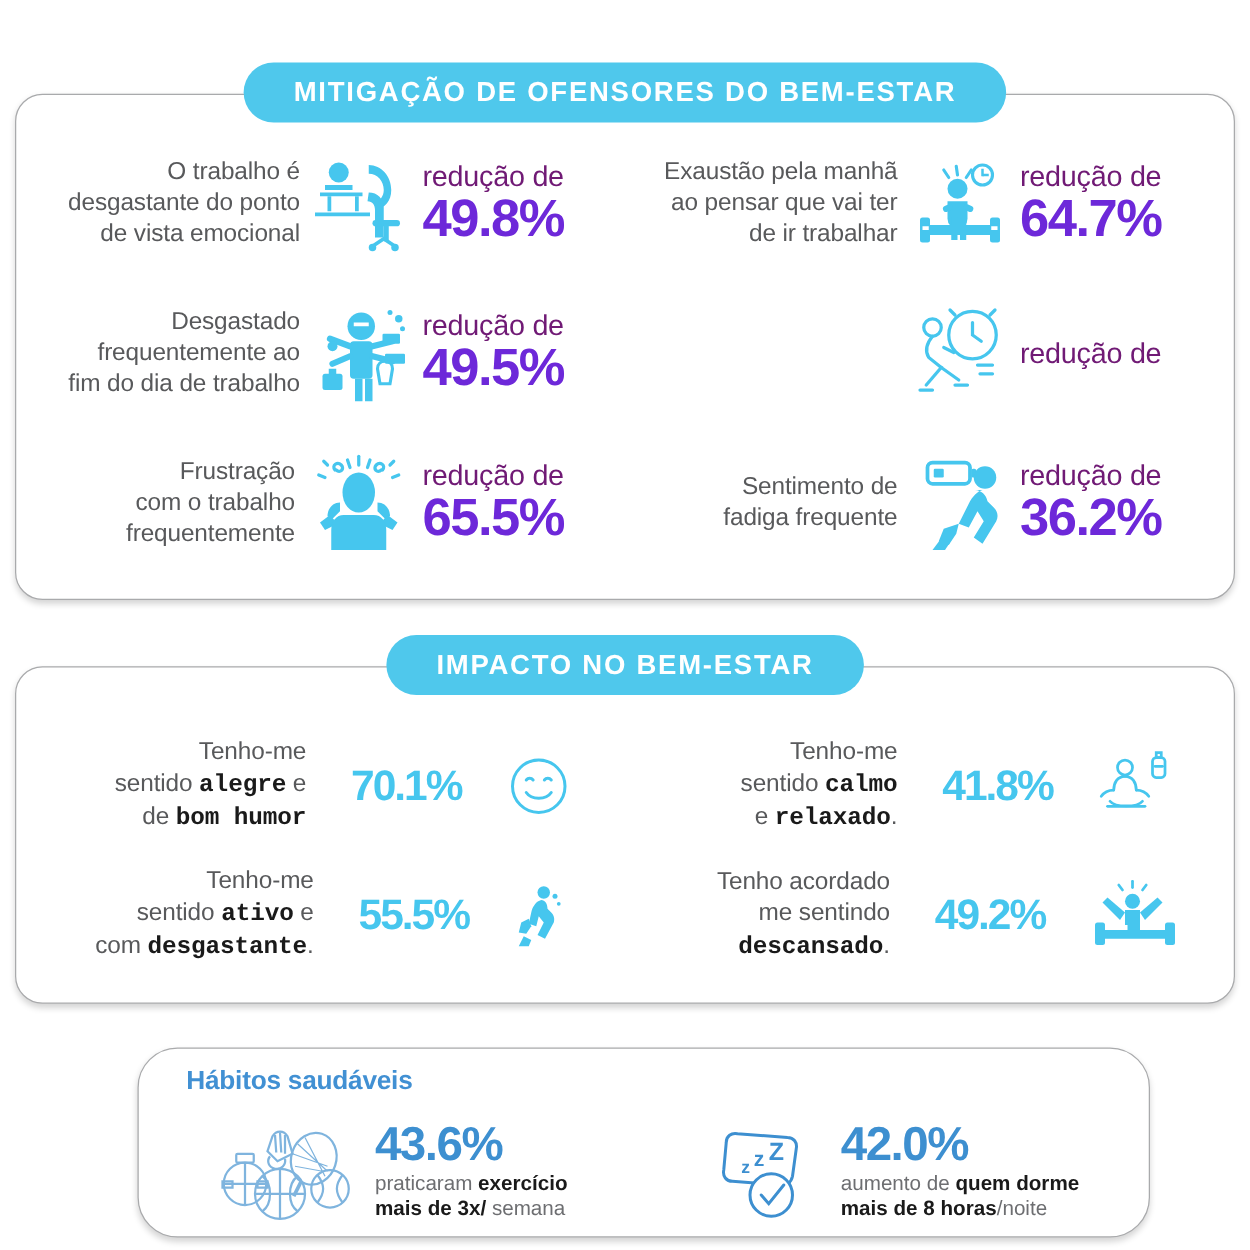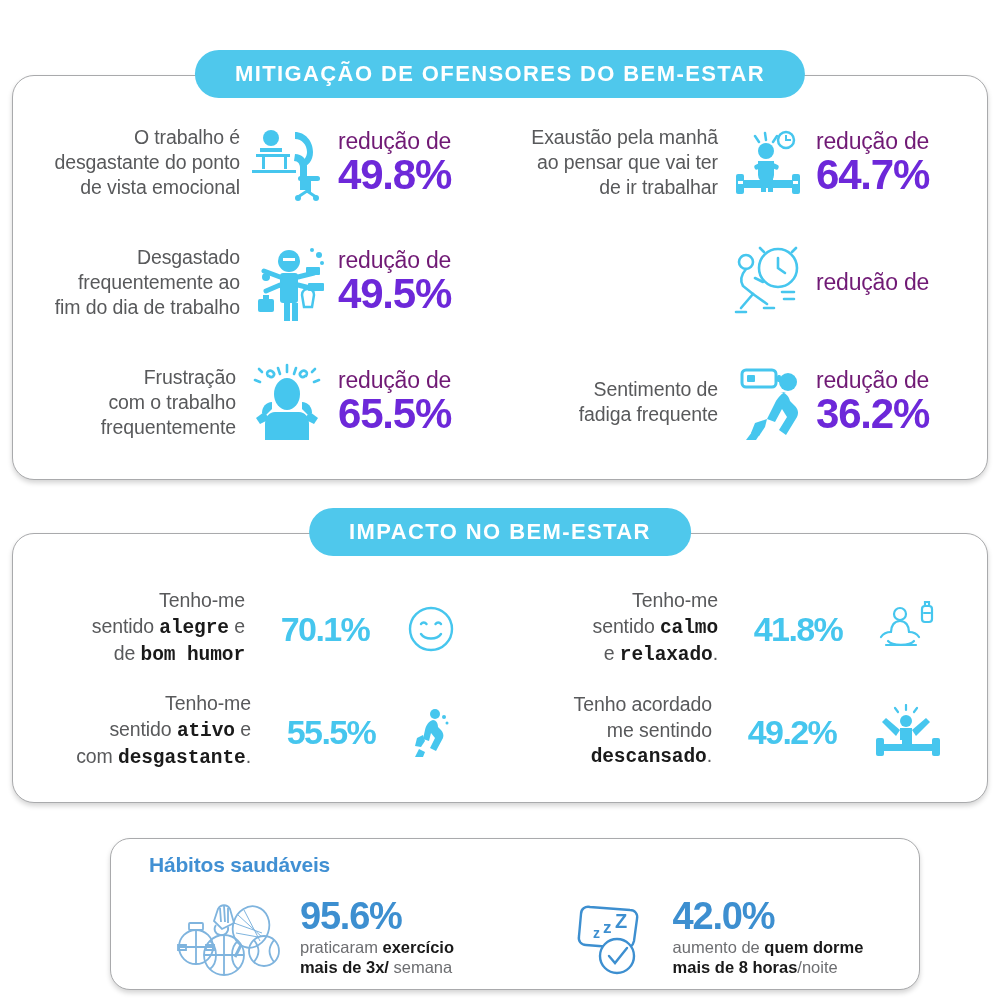--- a/index.html
+++ b/index.html
@@ -136,21 +136,21 @@
   }
 
   
   .habits {
     position: absolute;
     left: 110px;
     top: 838px;
     width: 810px;
     height: 152px;
     border: 1.4px solid #a9aaac;
-    border-radius: 20px;
+    border-radius: 32px;
     background: #fff;
     box-shadow: 0 3px 5px rgba(0,0,0,0.17);
   }
   .habits-title {
     position: absolute;
     left: 38px;
     top: 14px;
     font-size: 21px;
     font-weight: bold;
     color: #4190D3;
@@ -483,21 +483,21 @@
               <path d="M69 50l-6 12" stroke-width="3"></path>
               <circle cx="52" cy="60" r="20"></circle>
               <path d="M52 40v40M32 60h40"></path>
               <path d="M38 46c8 6 8 22 0 28M66 46c-8 6-8 22 0 28"></path>
               <circle cx="92" cy="56" r="15"></circle>
               <path d="M82 45c6 8 6 14 0 22M102 45c-6 8-6 14 0 22"></path>
             </g>
           </svg>
         </div>
         <div class="habit-text">
-          <div class="habit-num">95.6%</div>
+          <div class="habit-num">43.6%</div>
           <div class="habit-desc">praticaram <b>exercício</b><br><b>mais de 3x/</b> semana</div>
         </div>
       </div>
 
       <div class="habit">
         <div class="stat-icon">
           <svg width="92" height="78" viewBox="0 0 92 78">
             <g fill="none" stroke="#3D8FD0" stroke-width="2.4" stroke-linecap="round">
               <path d="M10 16c0-5 4-8 9-7l40 3c5 0 8 4 7 9l-3 22c-1 5-5 8-10 7l-38-3c-5 0-8-4-7-9z"></path>
               <circle cx="46" cy="58" r="17" fill="#ffffff"></circle>

